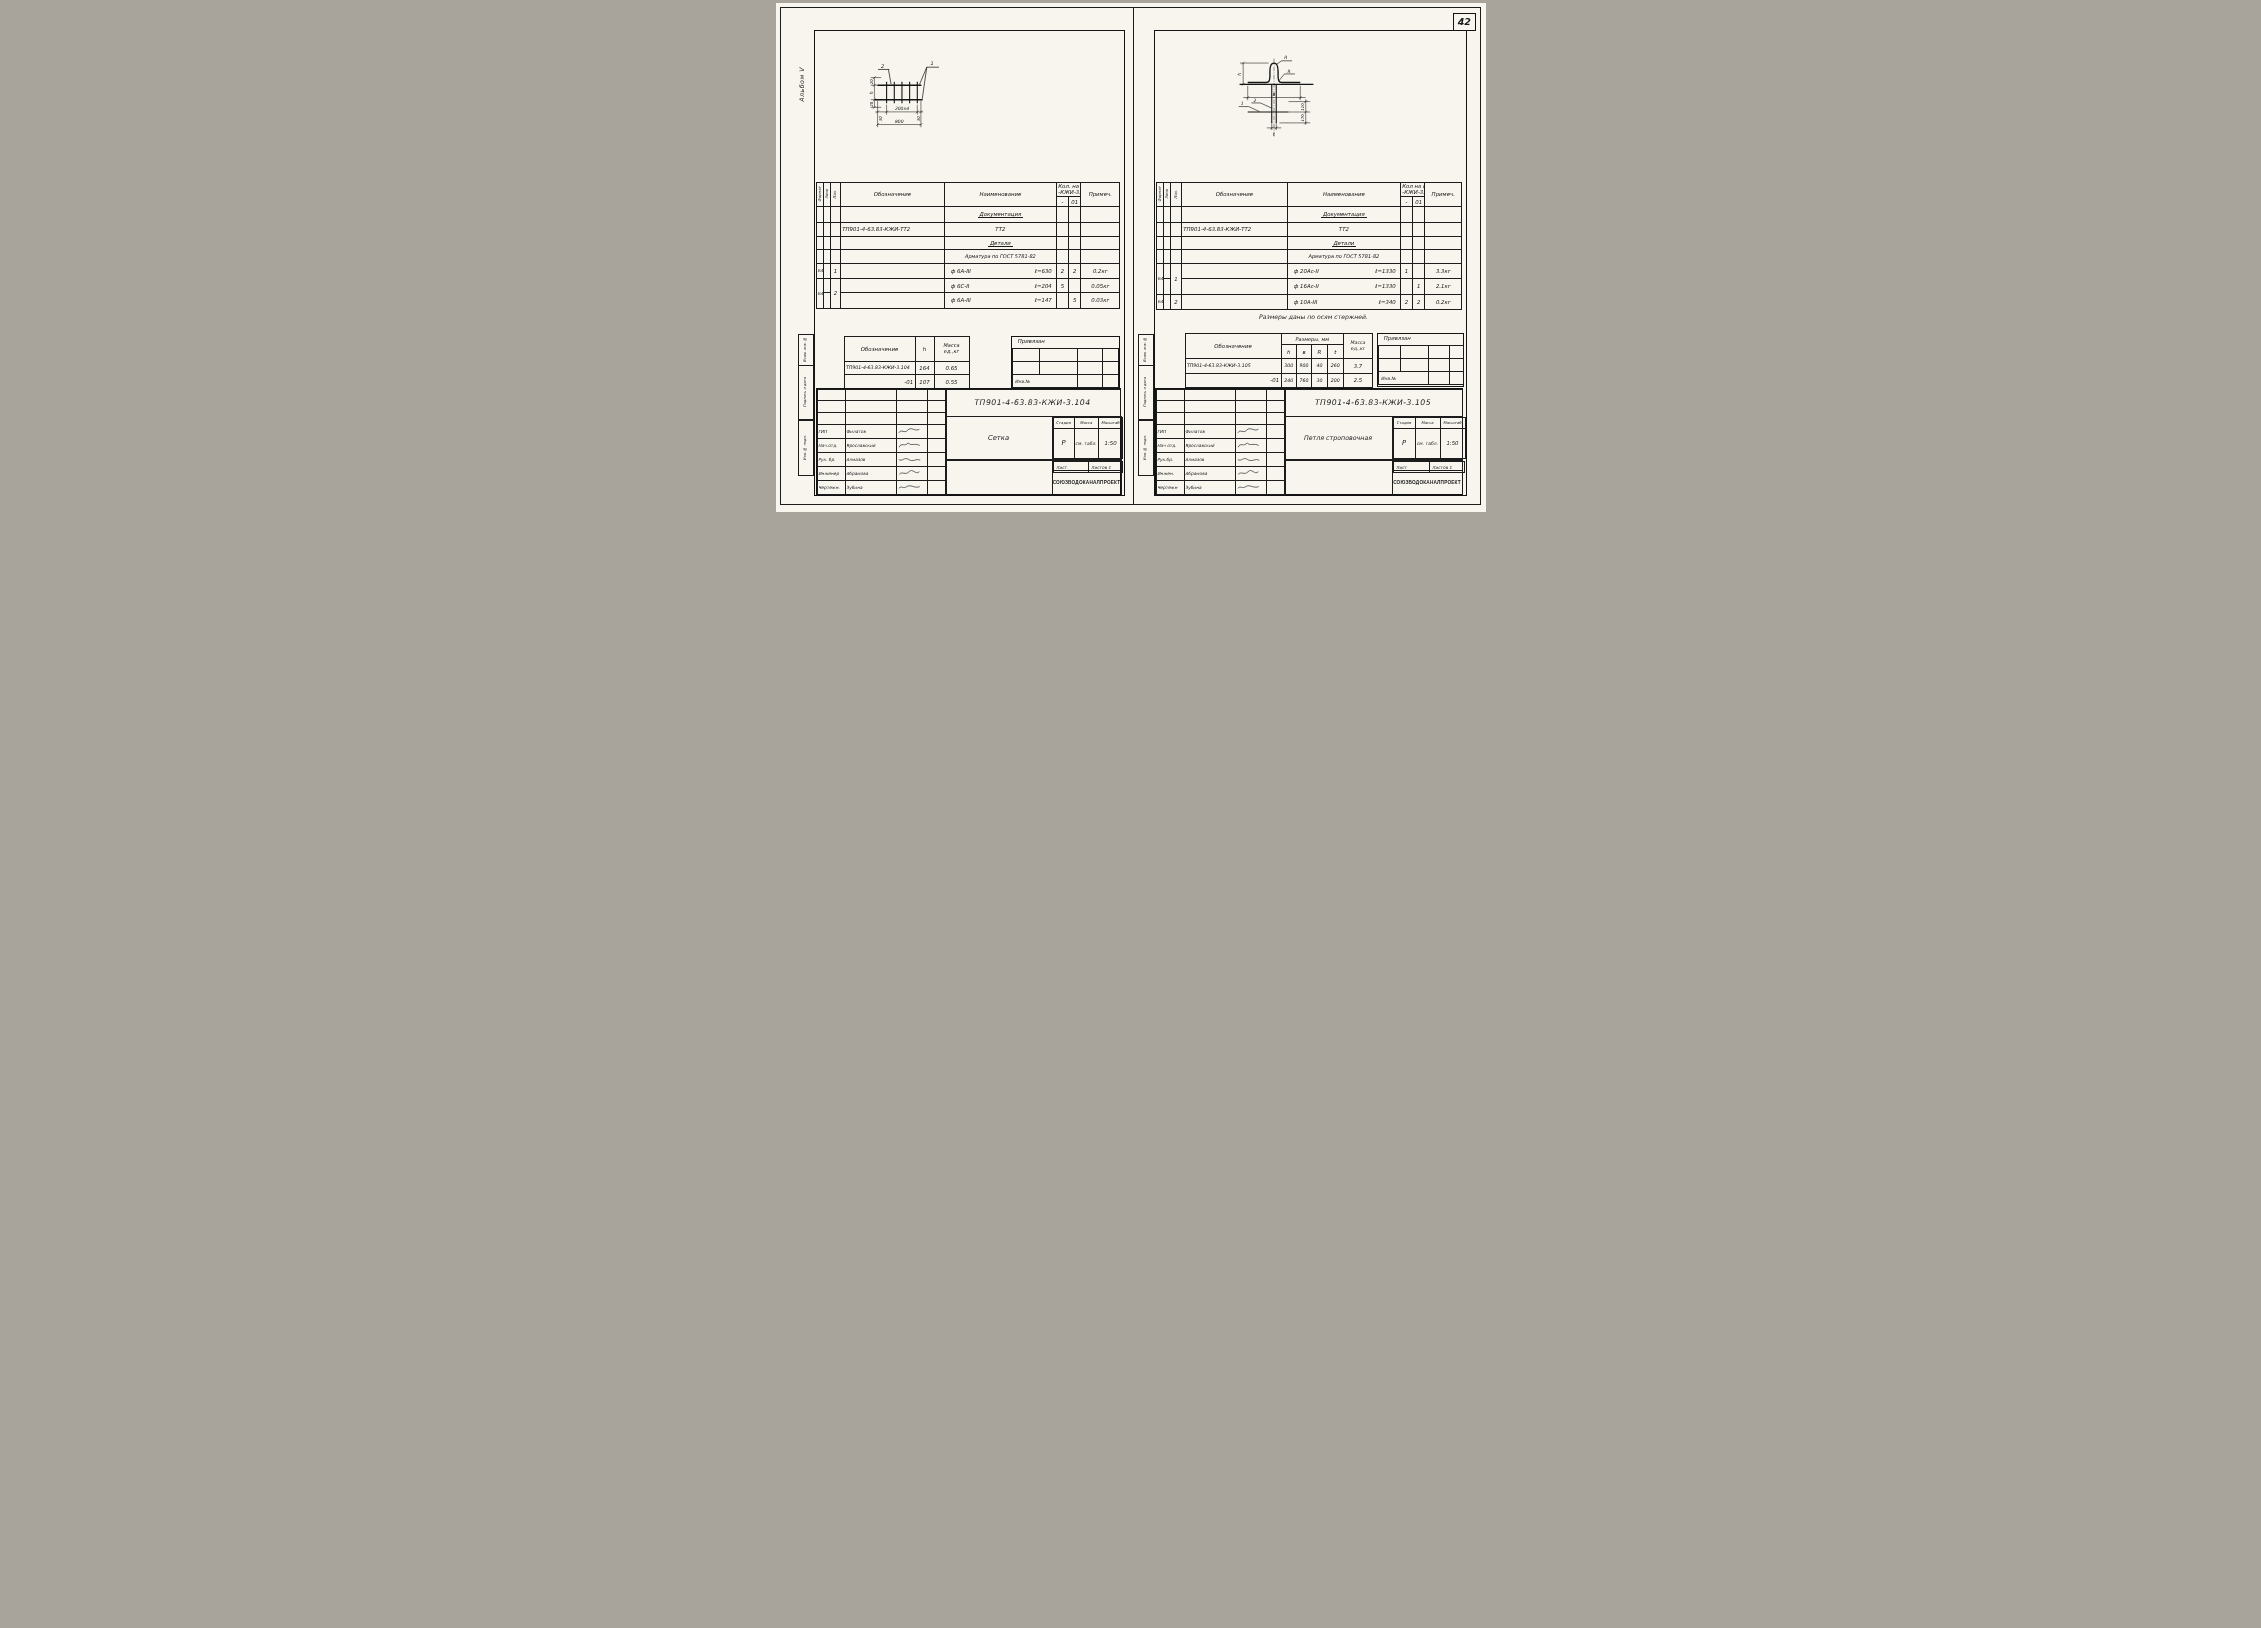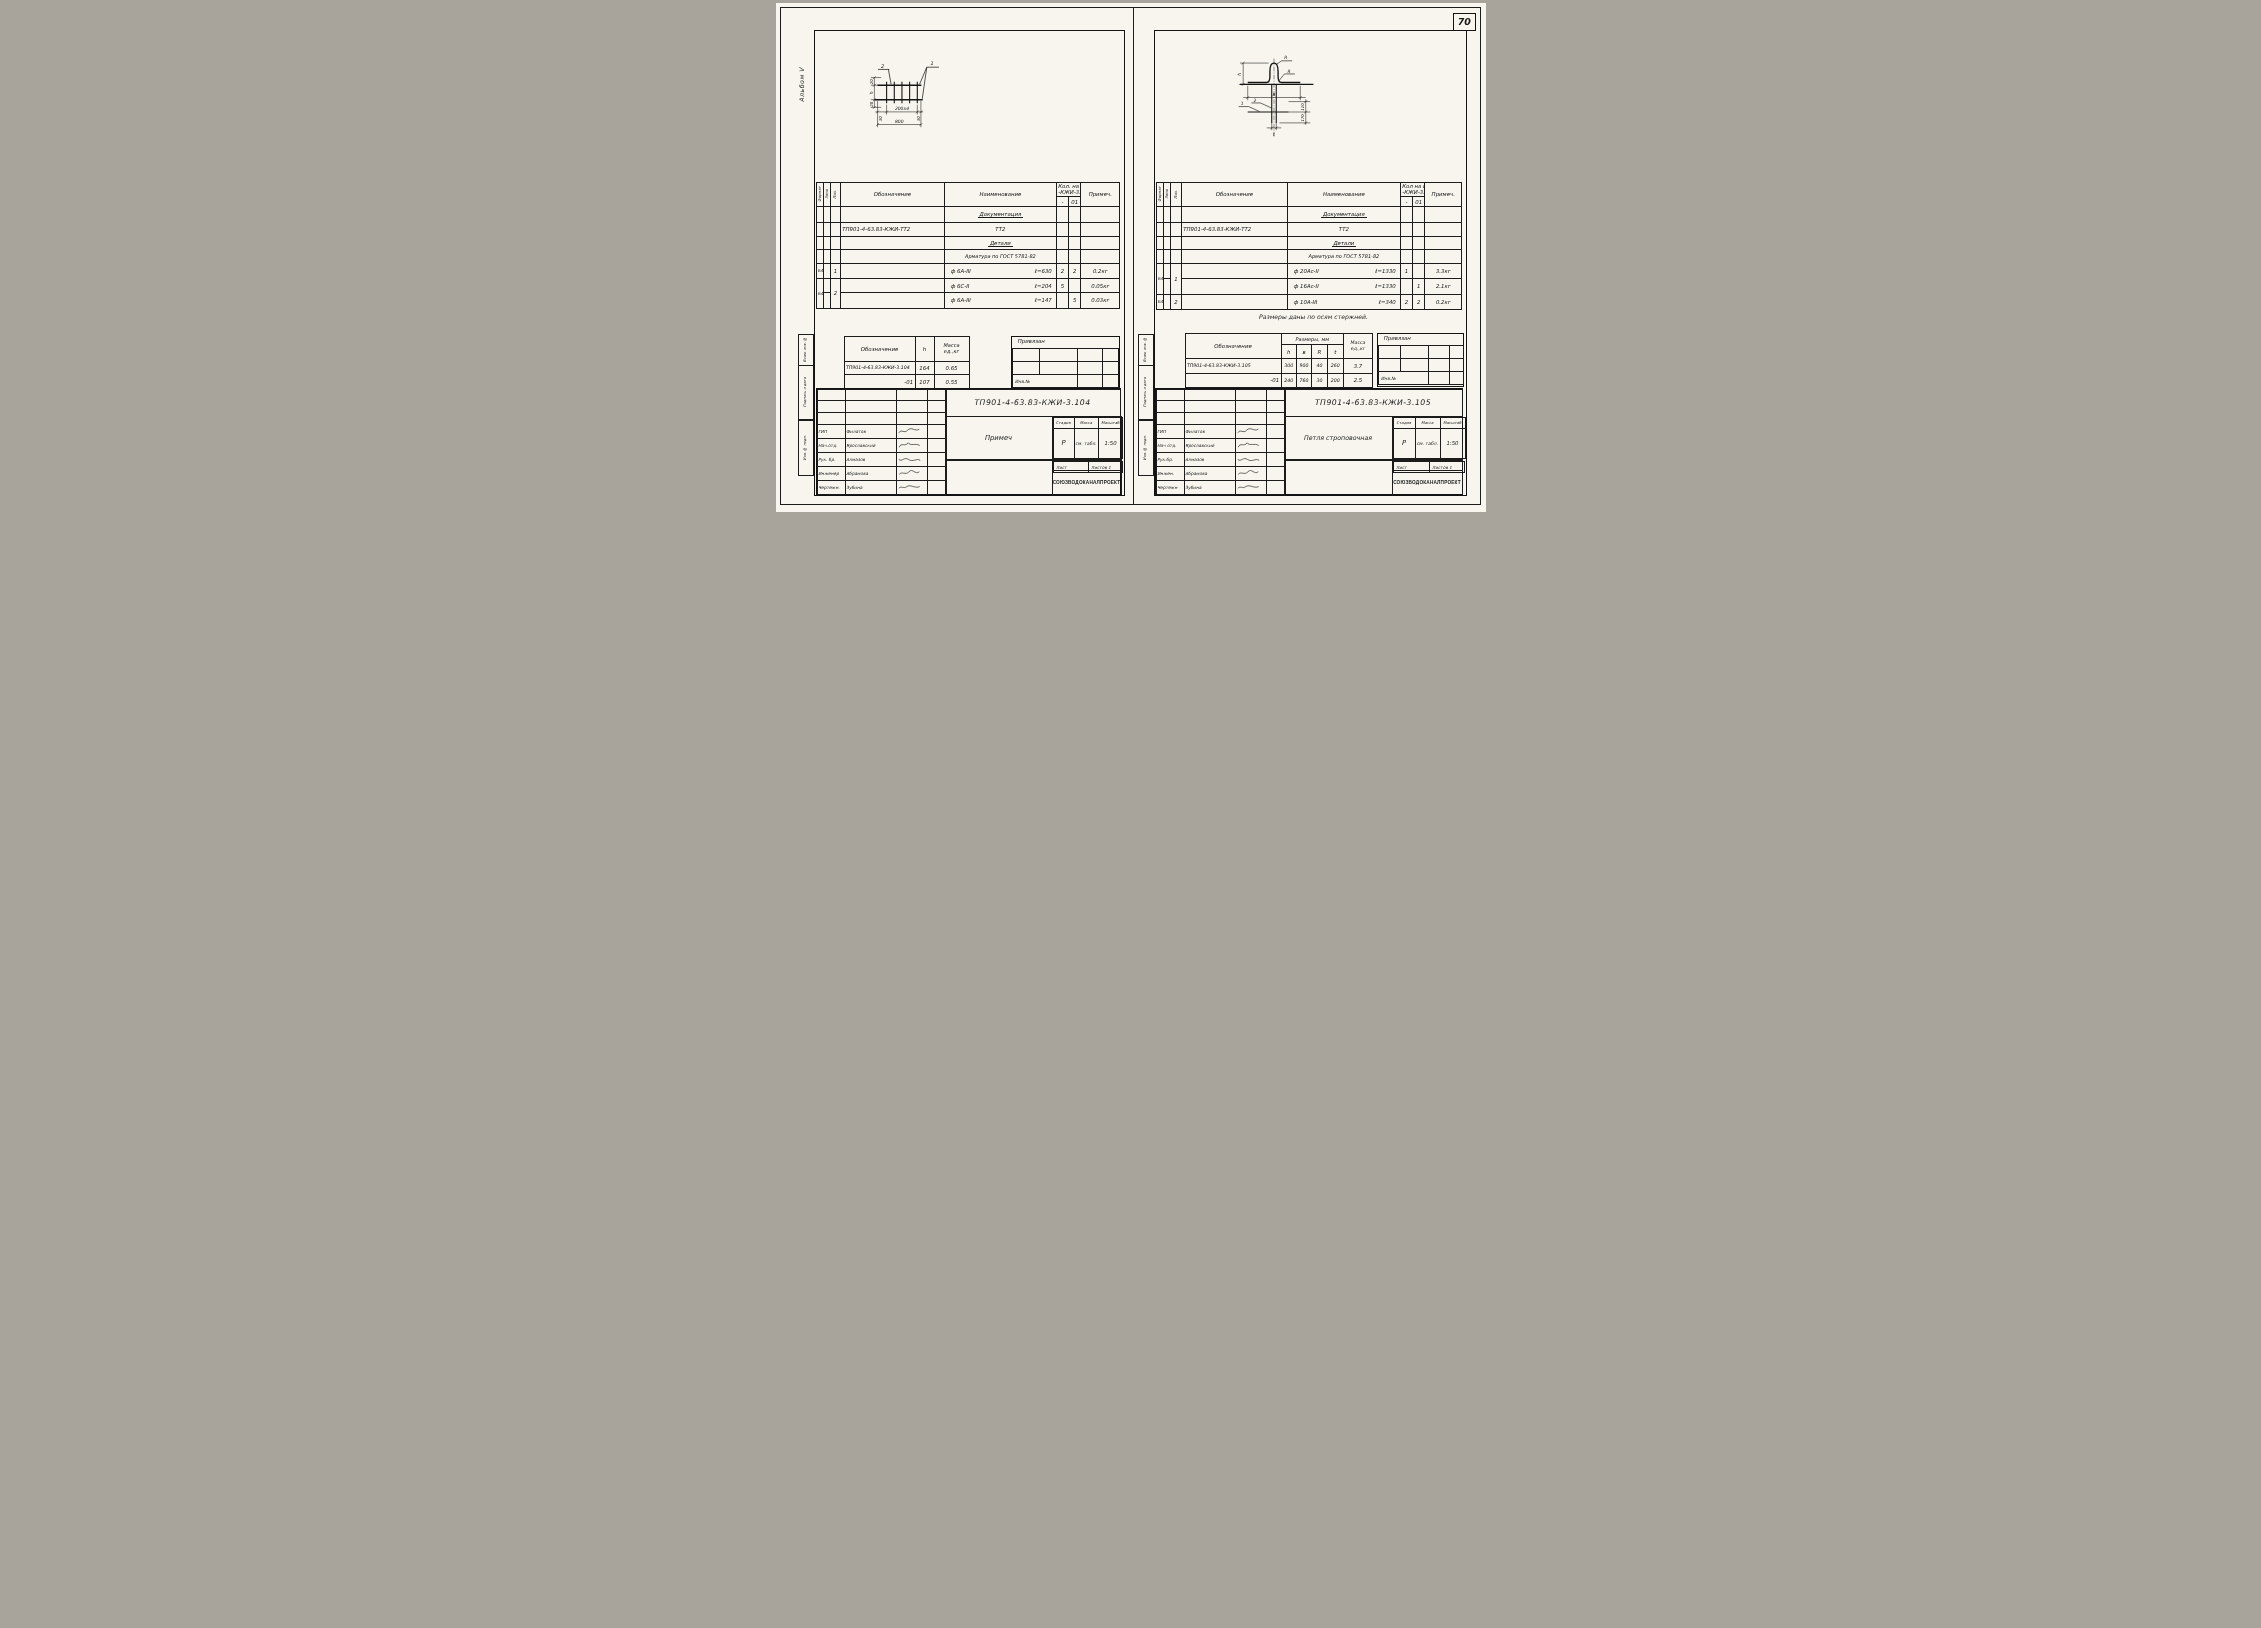--- a/index.html
+++ b/index.html
@@ -46,21 +46,21 @@
   svg .ink{stroke:#141414;fill:none}
 </style>
 </head>
 <body>
 
 <div class="scan">
 
   <div class="frame" style="left:4.5px;top:4.5px;width:701px;height:498px"></div>
   <div class="divider" style="left:357px;top:4.5px;width:0.9px;height:498px"></div>
   <div class="pagenum" style="left:677px;top:10px;width:23.5px;height:18px">
-    <span>70</span>
+    <span>42</span>
   </div>
 
   <div class="album" style="left:19px;top:57px;width:15.4px;height:50px">
     <span class="vt">Альбом V</span>
   </div>
 
   <div class="vbox" style="left:22.6px;top:331px;width:16.3px;height:32px">
     <span class="vt" style="font-size:3.6px">Взам. инв. №</span>
     </div>
   <div class="vbox" style="left:22.6px;top:362px;width:16.3px;height:55px">
@@ -616,21 +616,21 @@
         <td>Чертежн.</td>
         <td>Зубина</td>
         <td><svg width="25" height="8.1" style="position:static" viewBox="0 0 56 18">
                 <path class="ink" stroke-width="1.4" d="M4,12 C10,5 14,14 22,8 C30,2 40,13 51,8"></path>
               </svg></td>
         <td></td>
           </tr>
     </tbody>
       </table>
     <div class="cellbox tbdoc" style="left:128px;top:0;width:176px;height:28px">ТП901-4-63.83-КЖИ-3.104</div>
-    <div class="cellbox tbtitle" style="left:128px;top:27px;width:108px;height:44px">Примеч</div>
+    <div class="cellbox tbtitle" style="left:128px;top:27px;width:108px;height:44px">Сетка</div>
     <div class="cellbox" style="left:235px;top:27px;width:70px;height:44px">
       <table class="inner">
         <colgroup>
             <col style="width:21px">
             <col style="width:24.4px">
             <col style="width:24.4px">
           </colgroup>
         <tbody>
             <tr style="height:11px">
           <th style="font-size:3.8px">Стадия</th>

